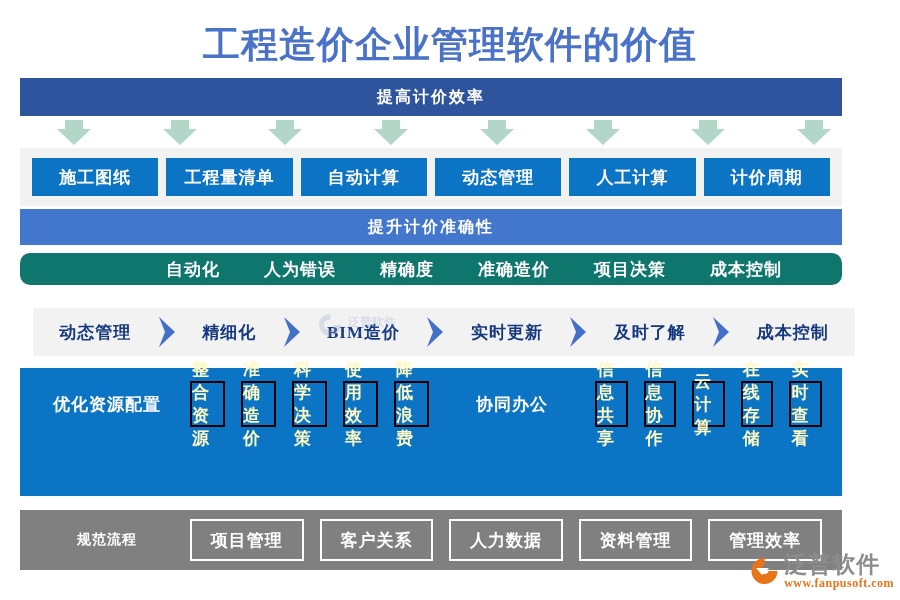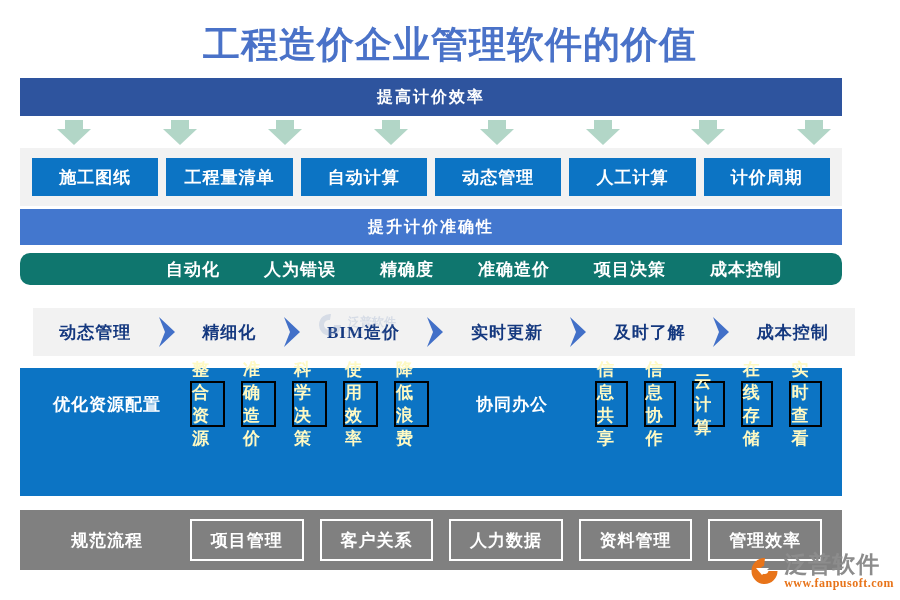--- a/index.html
+++ b/index.html
@@ -102,21 +102,21 @@
     font-family:"Liberation Serif","DejaVu Serif",serif;
   }
 
   
   .gray-block{
     top:510px;height:60px;background:#808080;
     display:flex;align-items:center;padding:0 12px;box-sizing:border-box;
   }
   .gb-lead{
     width:150px;flex:0 0 150px;text-align:center;color:#ffffff;
-    font-size:17px;font-weight:bold;letter-spacing:1px;
+    font-size:14px;font-weight:bold;letter-spacing:1px;
     font-family:"Liberation Serif","DejaVu Serif",serif;
   }
   .gb-cell{
     flex:1;margin:0 8px;height:38px;border:2px solid #ffffff;color:#ffffff;
     display:flex;align-items:center;justify-content:center;
     font-size:17px;font-weight:bold;letter-spacing:1px;
     font-family:"Liberation Serif","DejaVu Serif",serif;
   }
 
   

